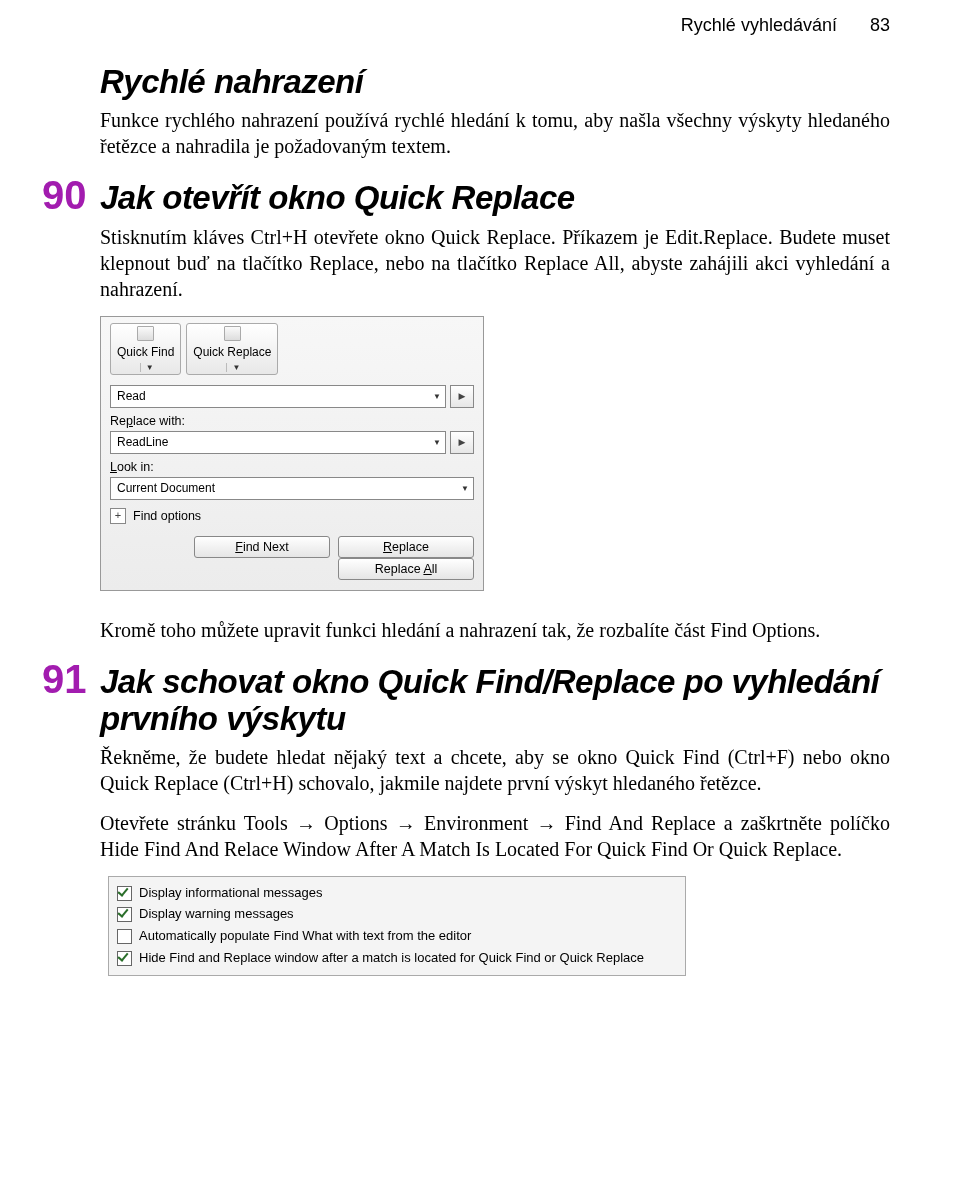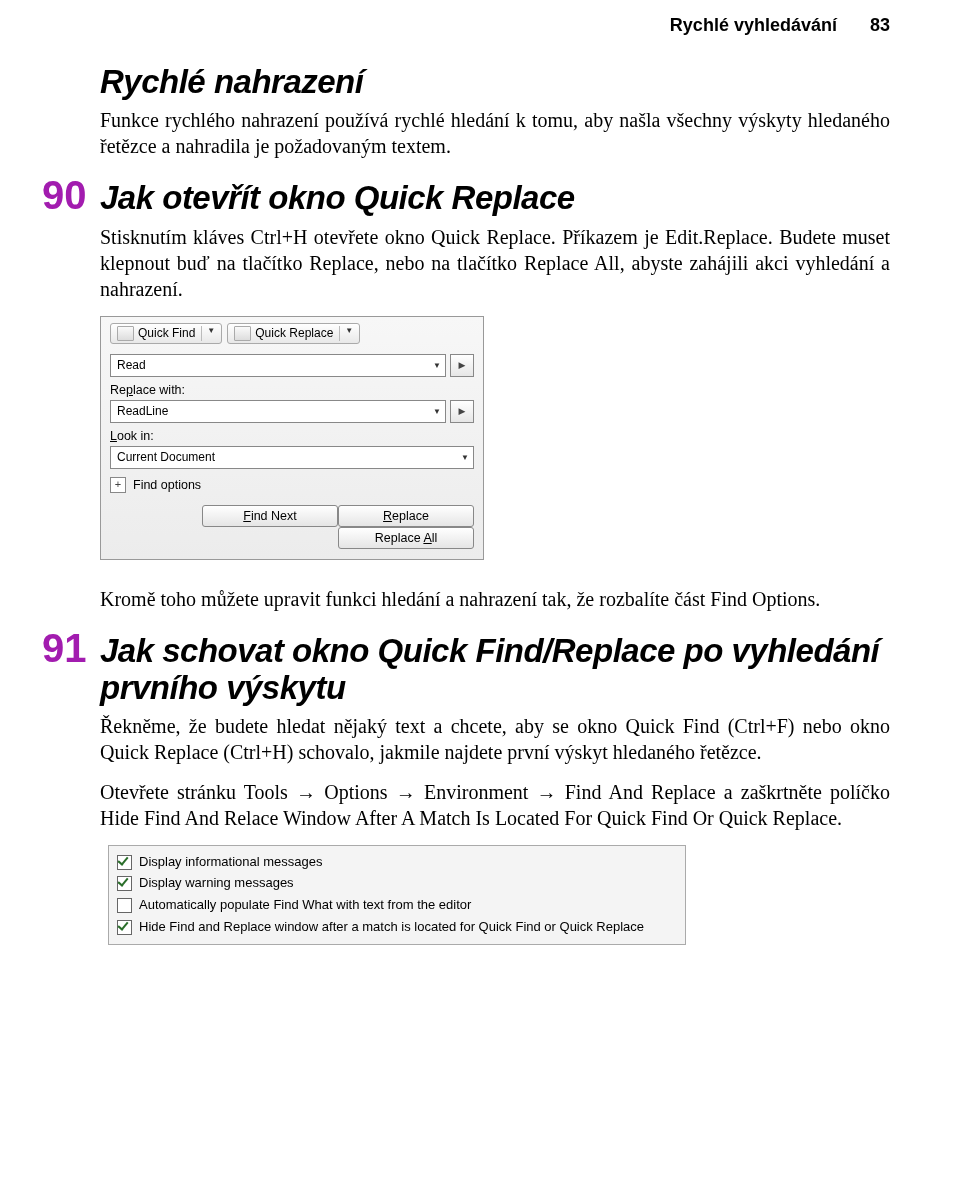--- a/index.html
+++ b/index.html
@@ -9,21 +9,21 @@
     background: #fff;
     color: #000;
     width: 960px;
   }
   .page {
     padding: 15px 70px 30px 100px;
   }
   .running-head {
     text-align: right;
     font-family: Arial, Helvetica, sans-serif;
-    font-weight: bold;
+    font-weight: normal;
     font-size: 18px;
     margin-bottom: 28px;
   }
   .running-head .pagenum {
     display: inline-block;
     margin-left: 28px;
   }
   .section-heading {
     display: flex;
     align-items: baseline;
@@ -89,26 +89,28 @@
   .dlg-body {
     padding: 6px 9px 10px 9px;
   }
   .tabrow {
     display: flex;
     gap: 5px;
     margin-bottom: 10px;
   }
   .tabbtn {
     display: flex;
+    align-items: center;
     gap: 4px;
     background: linear-gradient(#fff,#e8e8e8);
     border: 1px solid #aaa;
     border-radius: 3px;
     padding: 2px 6px;
     font-size: 12px;
+    flex-direction: column;
   }
   .tabbtn .dd {
     border-left: 1px solid #bbb;
     padding-left: 5px;
     margin-left: 2px;
     font-size: 8px;
     color: #333;
   }
   .ico {
     width: 15px;
@@ -165,21 +167,21 @@
     border: 1px solid #888;
     background: #fff;
     font-size: 11px;
     line-height: 13px;
     text-align: center;
     color: #444;
   }
   .btnrow {
     display: flex;
     justify-content: flex-end;
-    gap: 0;
+    gap: 8px;
     margin-top: 0;
   }
   .winbtn {
     min-width: 110px;
     border: 1px solid #888;
     background: linear-gradient(#fff,#e5e5e5);
     border-radius: 3px;
     padding: 3px 12px;
     text-align: center;
     font-size: 12.5px;

